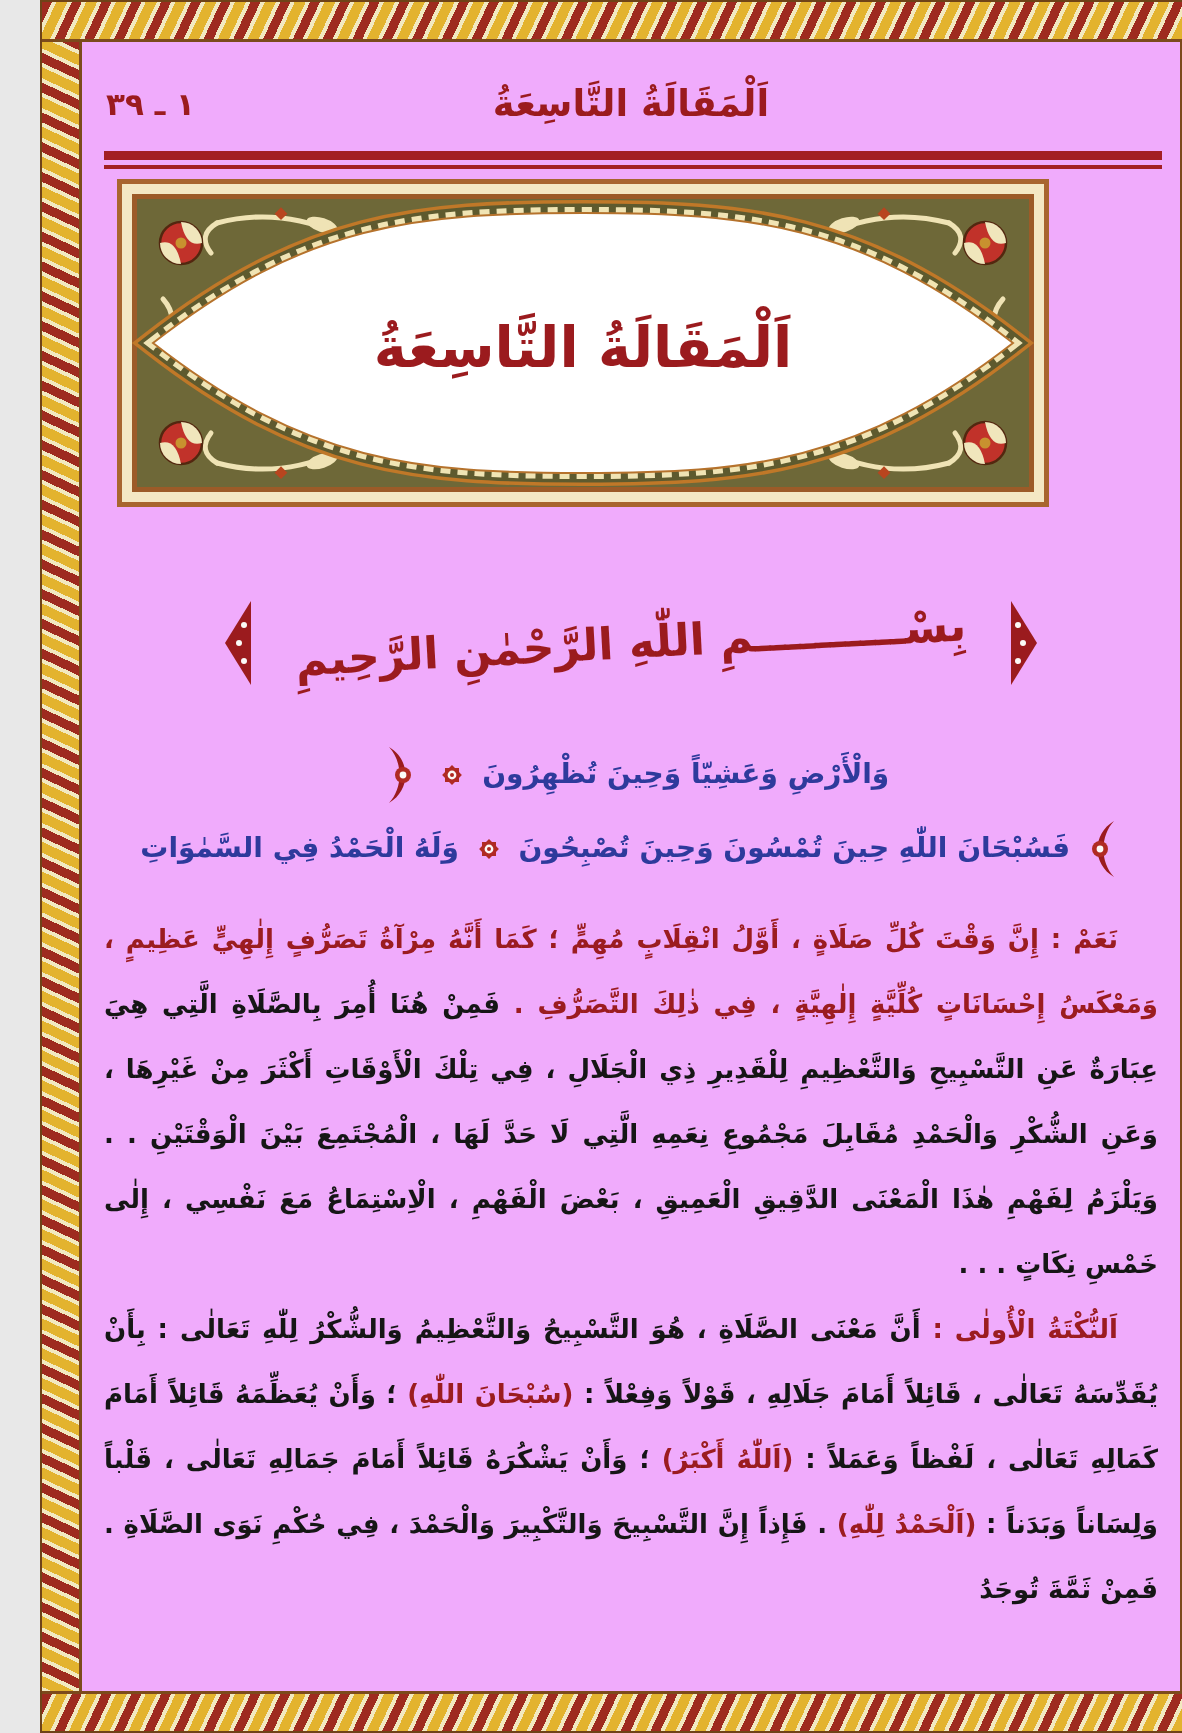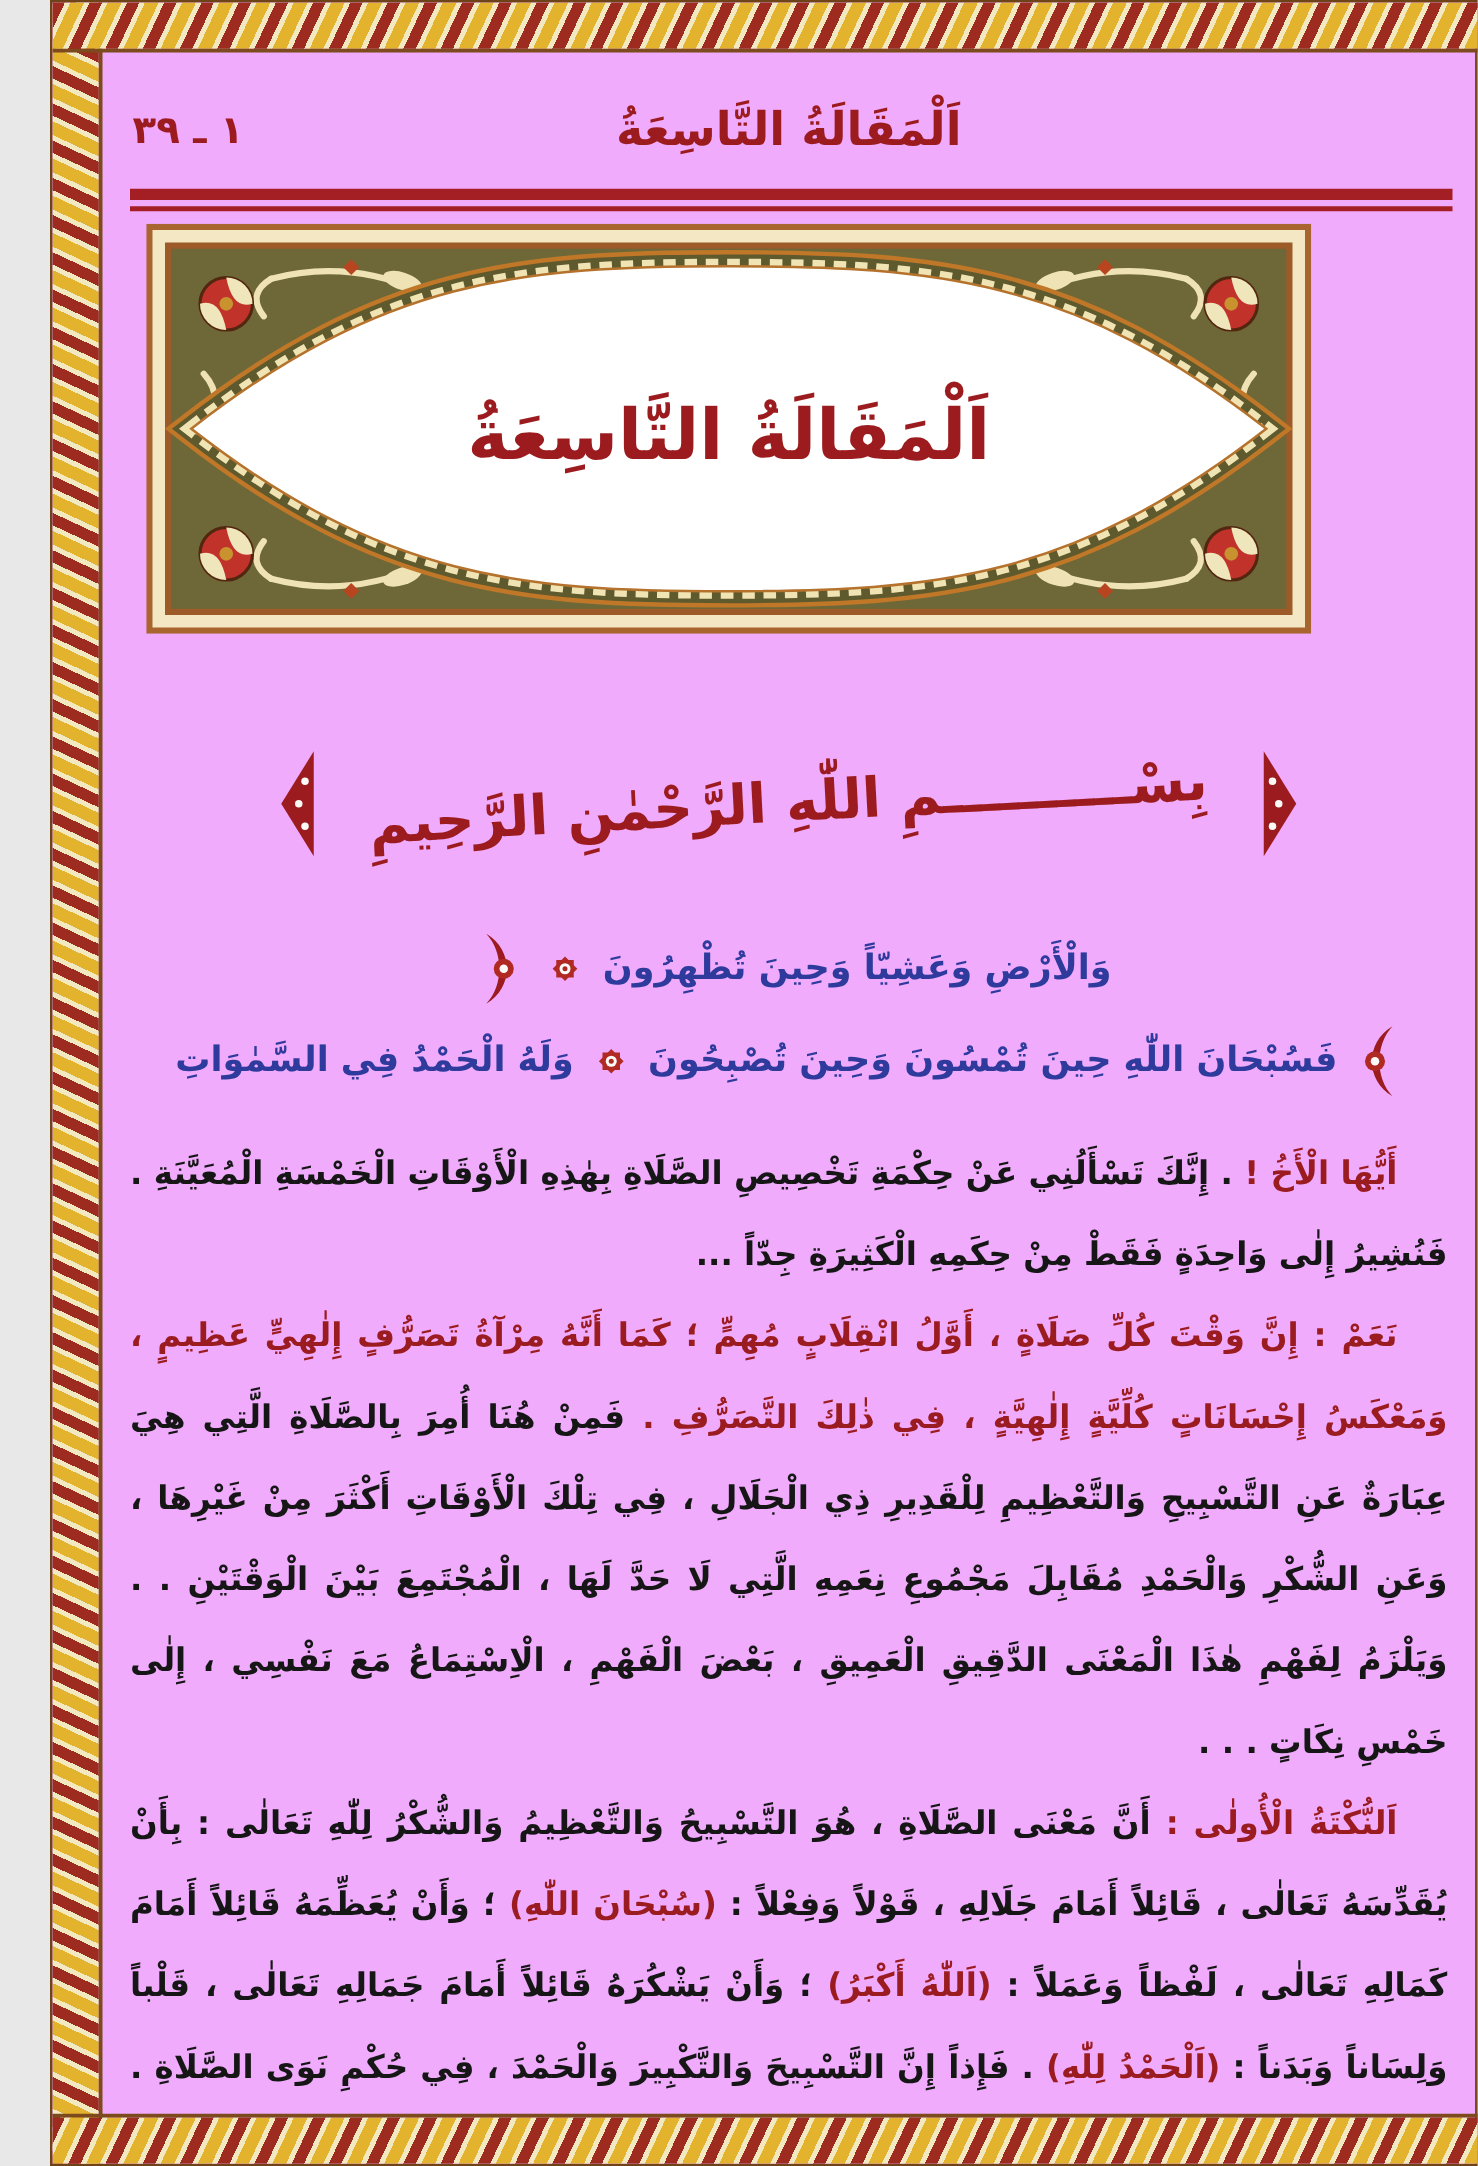--- a/index.html
+++ b/index.html
@@ -213,18 +213,17 @@
       <rect x="5" y="5" width="14" height="14"></rect>
       <rect x="5" y="5" width="14" height="14" transform="rotate(45 12 12)"></rect>
     </g>
     <circle cx="12" cy="12" r="4.4" fill="#FBFAF7"></circle>
     <circle cx="12" cy="12" r="2" fill="#B02A23"></circle>
   </svg>
 <span class="seg-blue"> وَلَهُ الْحَمْدُ فِي السَّمٰوَاتِ</span></div>
   </div>
 
   <div class="body-text">
-    <p><span class="seg-red">أَيُّهَا الْأَخُ ! </span><span class="seg-black">. إِنَّكَ تَسْأَلُنِي عَنْ حِكْمَةِ تَخْصِيصِ الصَّلَاةِ بِهٰذِهِ الْأَوْقَاتِ الْخَمْسَةِ الْمُعَيَّنَةِ . فَنُشِيرُ إِلٰى وَاحِدَةٍ فَقَطْ مِنْ حِكَمِهِ الْكَثِيرَةِ جِدّاً ...</span></p>
     <p><span class="seg-red">نَعَمْ : إِنَّ وَقْتَ كُلِّ صَلَاةٍ ، أَوَّلُ انْقِلَابٍ مُهِمٍّ ؛ كَمَا أَنَّهُ مِرْآةُ تَصَرُّفٍ إِلٰهِيٍّ عَظِيمٍ ، وَمَعْكَسُ إِحْسَانَاتٍ كُلِّيَّةٍ إِلٰهِيَّةٍ ، فِي ذٰلِكَ التَّصَرُّفِ . </span><span class="seg-black">فَمِنْ هُنَا أُمِرَ بِالصَّلَاةِ الَّتِي هِيَ عِبَارَةٌ عَنِ التَّسْبِيحِ وَالتَّعْظِيمِ لِلْقَدِيرِ ذِي الْجَلَالِ ، فِي تِلْكَ الْأَوْقَاتِ أَكْثَرَ مِنْ غَيْرِهَا ، وَعَنِ الشُّكْرِ وَالْحَمْدِ مُقَابِلَ مَجْمُوعِ نِعَمِهِ الَّتِي لَا حَدَّ لَهَا ، الْمُجْتَمِعَ بَيْنَ الْوَقْتَيْنِ . . وَيَلْزَمُ لِفَهْمِ هٰذَا الْمَعْنَى الدَّقِيقِ الْعَمِيقِ ، بَعْضَ الْفَهْمِ ، الْاِسْتِمَاعُ مَعَ نَفْسِي ، إِلٰى خَمْسِ نِكَاتٍ . . .</span></p>
     <p><span class="seg-red">اَلنُّكْتَةُ الْأُولٰى : </span><span class="seg-black">أَنَّ مَعْنَى الصَّلَاةِ ، هُوَ التَّسْبِيحُ وَالتَّعْظِيمُ وَالشُّكْرُ لِلّٰهِ تَعَالٰى : بِأَنْ يُقَدِّسَهُ تَعَالٰى ، قَائِلاً أَمَامَ جَلَالِهِ ، قَوْلاً وَفِعْلاً : </span><span class="seg-red">(سُبْحَانَ اللّٰهِ)</span><span class="seg-black"> ؛ وَأَنْ يُعَظِّمَهُ قَائِلاً أَمَامَ كَمَالِهِ تَعَالٰى ، لَفْظاً وَعَمَلاً : </span><span class="seg-red">(اَللّٰهُ أَكْبَرُ)</span><span class="seg-black"> ؛ وَأَنْ يَشْكُرَهُ قَائِلاً أَمَامَ جَمَالِهِ تَعَالٰى ، قَلْباً وَلِسَاناً وَبَدَناً : </span><span class="seg-red">(اَلْحَمْدُ لِلّٰهِ)</span><span class="seg-black"> . فَإِذاً إِنَّ التَّسْبِيحَ وَالتَّكْبِيرَ وَالْحَمْدَ ، فِي حُكْمِ نَوَى الصَّلَاةِ . فَمِنْ ثَمَّةَ تُوجَدُ</span></p>
   </div>
 
 </div>
 
 </body></html>

